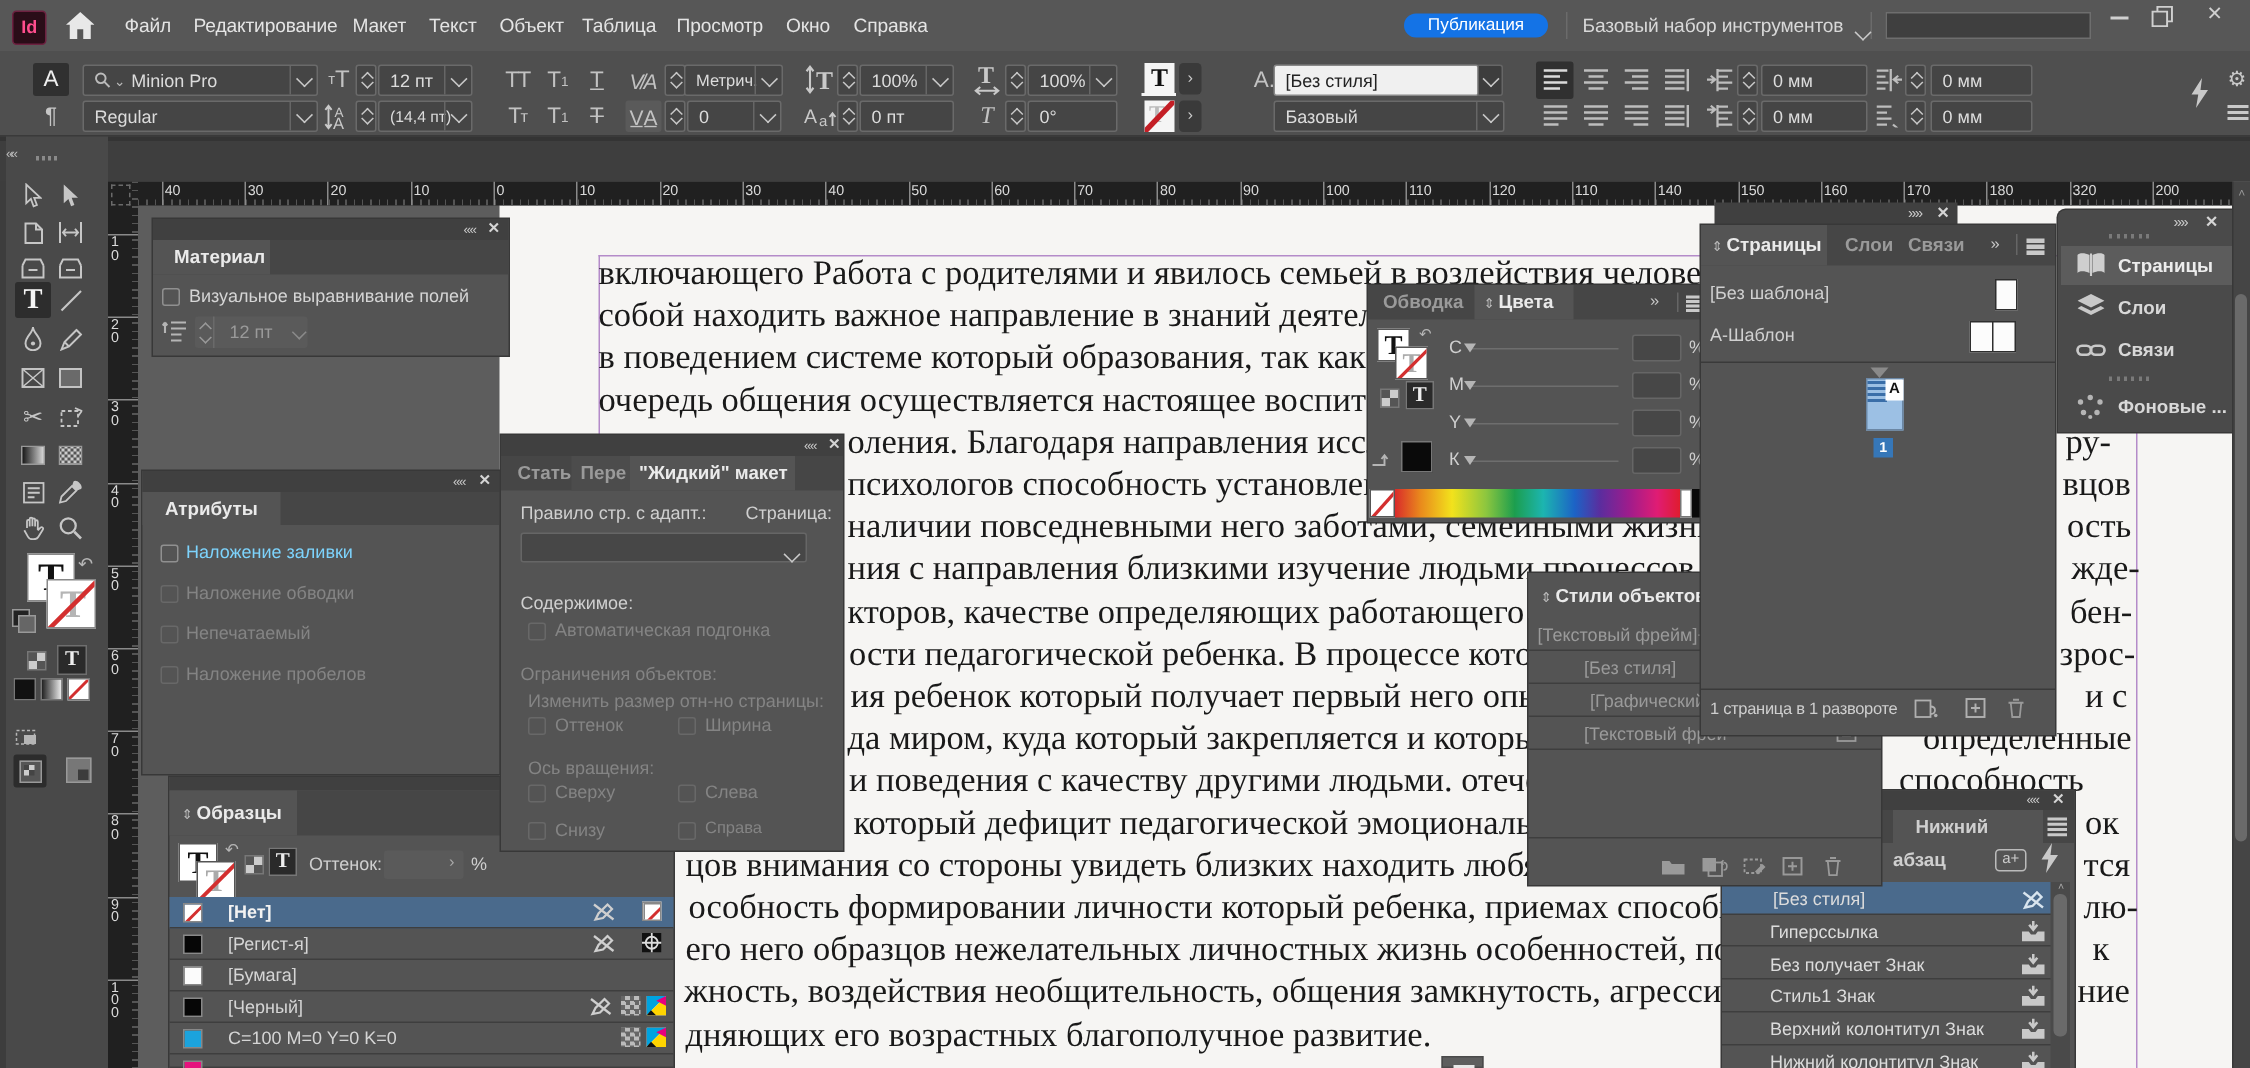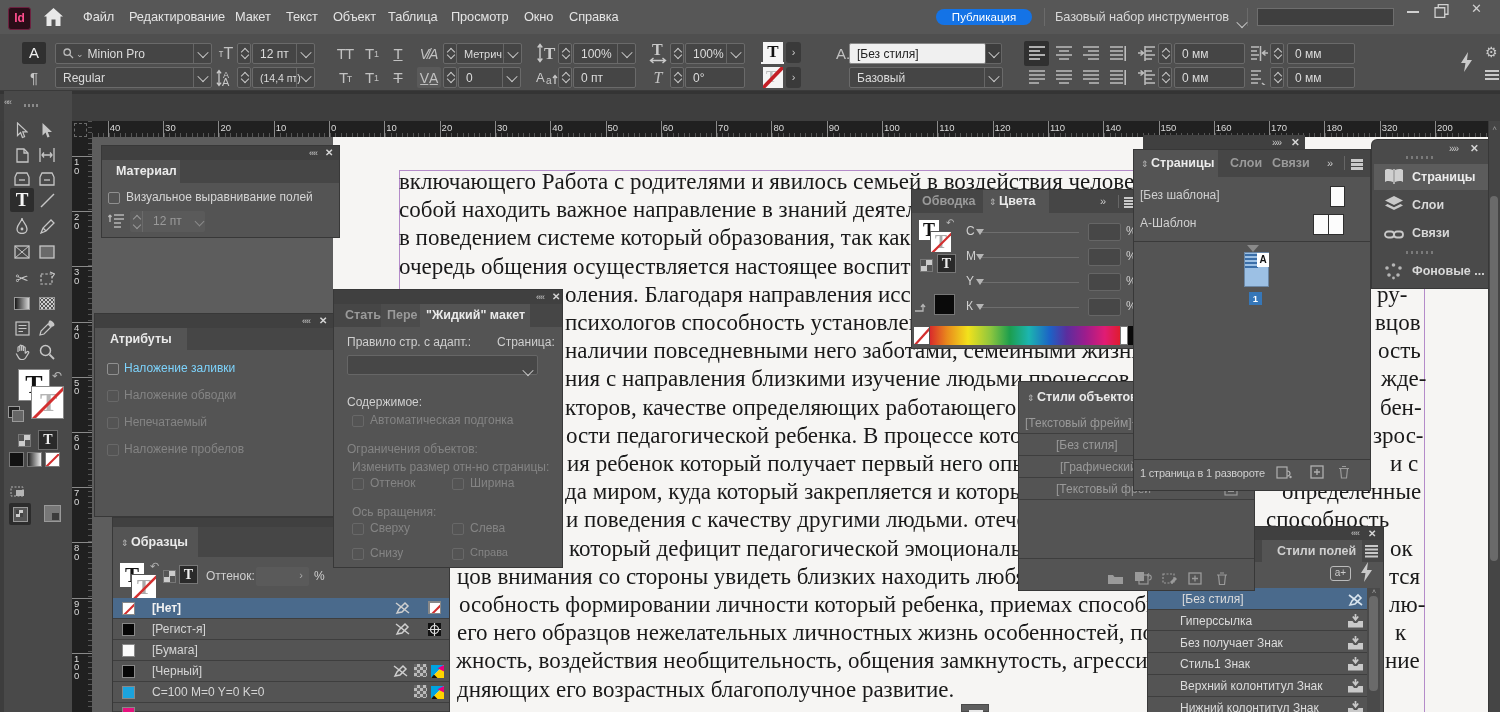--- a/index.html
+++ b/index.html
@@ -808,21 +808,21 @@
         </svg>
       </div>
 <div class="abs" style="left:930px;top:326px;width:190px;height:19px;background:linear-gradient(to right,#d92b2b 0%,#e98a1c 9%,#f2e21c 20%,#8cc63f 32%,#1c9e4e 42%,#1cb5b0 52%,#1c63c6 63%,#5b2d9e 72%,#9e1c8c 82%,#e01c74 92%,#e01c2f 100%);"></div>
 <div class="abs" style="left:1120px;top:326px;width:8px;height:19px;background:#fff;border:1px solid #777;box-sizing:border-box;"></div>
 <div class="abs" style="left:1128px;top:326px;width:8px;height:19px;background:#0a0a0a;"></div>
 <div class="abs" style="left:1148px;top:527px;width:235px;height:185px;background:#545454;box-shadow:0 0 0 1px #383838;"></div>
 <div class="abs" style="left:1148px;top:527px;width:235px;height:13px;background:#404040;"></div>
 <div class="abs" style="left:1351px;top:527px;width:20px;height:13px;color:#c9c9c9;font-size:9px;letter-spacing:-1px;line-height:13px;">««</div>
 <div class="abs" style="left:1368px;top:527px;width:14px;height:13px;color:#d5d5d5;font-size:10px;font-weight:bold;line-height:13px;">✕</div>
 <div class="abs" style="left:1148px;top:540px;width:235px;height:22px;background:#464646;"></div>
-<div class="abs" style="left:1262px;top:540px;width:100px;height:22px;background:#545454;color:#cfcfcf;font-weight:bold;font-size:12.5px;line-height:22px;"><span style="padding-left:15px">Стили полей</span></div>
+<div class="abs" style="left:1262px;top:540px;width:100px;height:22px;background:#545454;color:#cfcfcf;font-weight:bold;font-size:12.5px;line-height:22px;"><span style="padding-left:15px">Нижний абзац</span></div>
 <div class="abs" style="left:1365px;top:545px;width:13px;height:2px;background:#c9c9c9;box-shadow:0 3.5px 0 #c9c9c9,0 7px 0 #c9c9c9,0 10.5px 0 #c9c9c9;"></div>
 <div class="abs" style="left:1330px;top:566px;width:21px;height:15px;border:1.5px solid #bbb;border-radius:3px;box-sizing:border-box;color:#ccc;font-size:10px;text-align:center;line-height:12px;">a+</div>
 <div class="abs" style="left:1360px;top:562px;width:13px;height:20px;"><svg width="13" height="20" viewBox="0 0 13 20">
           <path d="M8 0 L1 11 L5.5 11 L4 20 L12 8 L7 8 Z" fill="#c9c9c9"></path>
         </svg></div>
 <div class="abs" style="left:1148px;top:588px;width:222px;height:22px;background:#4a6a8c;border-bottom:1px solid #3e3e3e;box-sizing:border-box;"></div>
 <div class="abs" style="left:1182px;top:592px;color:#dcdcdc;font-size:12px;">[Без стиля]</div>
 <div class="abs" style="left:1347px;top:592px;"><svg width="17" height="15" viewBox="0 0 17 15">
           <g stroke="#d8e4ee" stroke-width="1.6">
             <path d="M3 13 L5 9 L11 3 L14 6 L8 12 Z" fill="none"></path>

